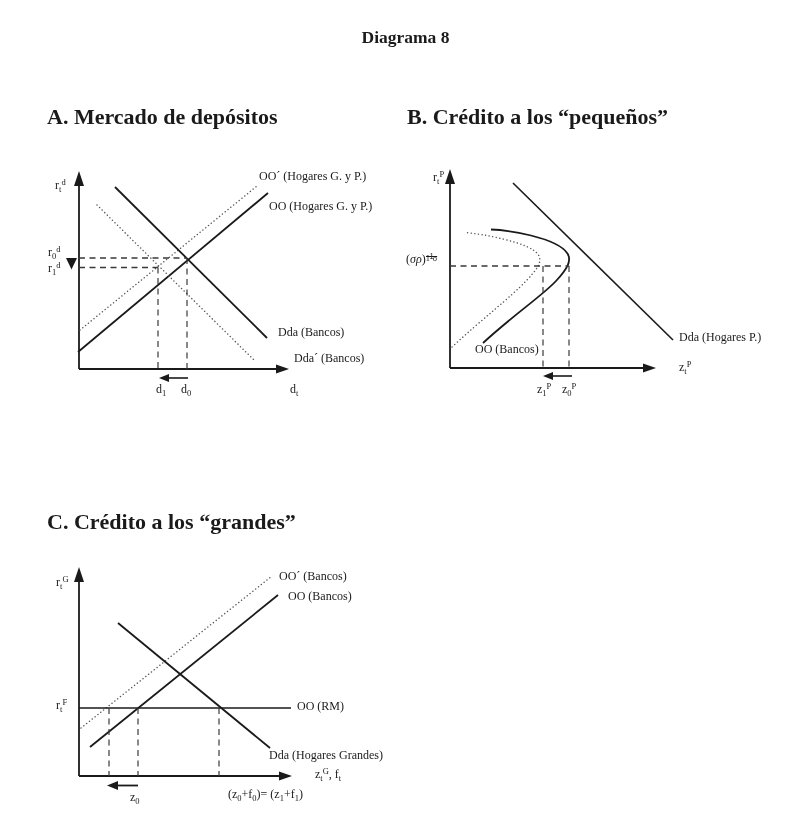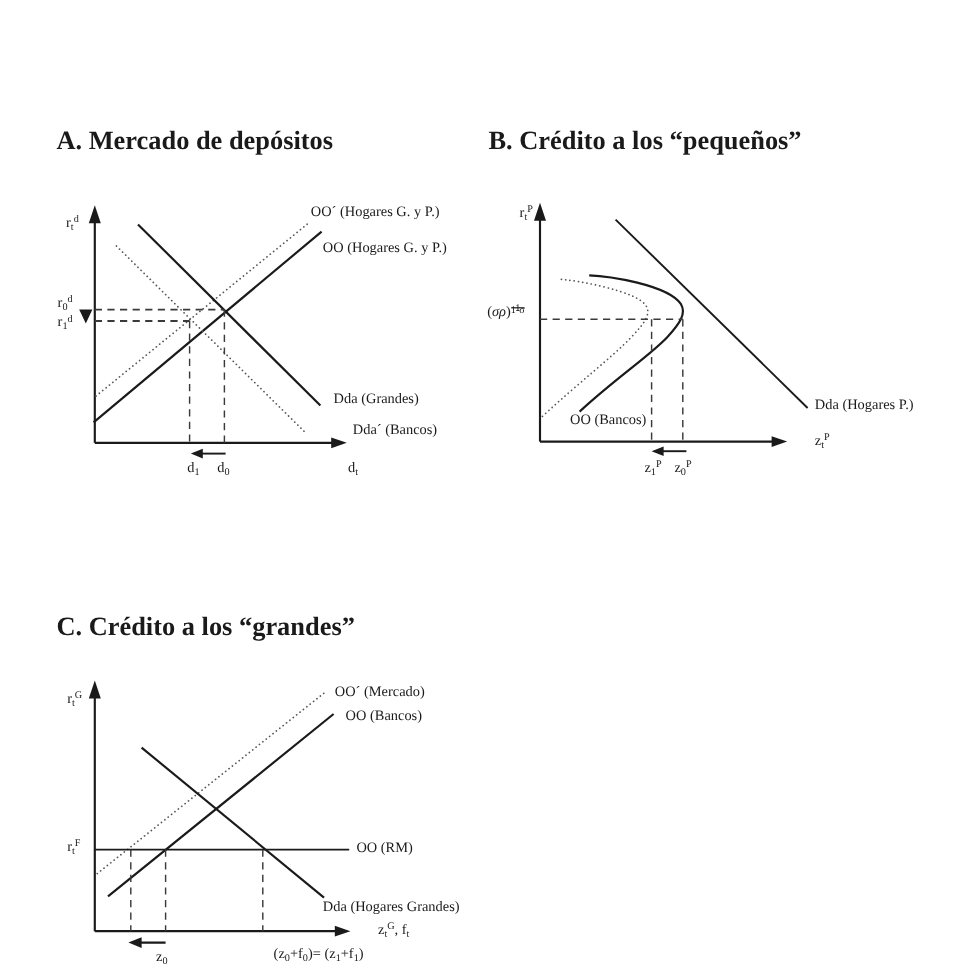--- a/index.html
+++ b/index.html
@@ -17,20 +17,21 @@
   .lbl sup{font-size:8.5px;vertical-align:4px;line-height:0;}
   .it{font-style:italic;}
   .frac{display:inline-flex;flex-direction:column;align-items:center;
     font-size:7px;line-height:1.05;vertical-align:5px;}
   .frac .den{border-top:1px solid #1a1a1a;padding-top:0.5px;}
 </style>
 </head>
 <body>
 
 <div class="title-block">
+  <div>Diagrama 8</div>
 </div>
 
 <div class="heading" style="left:47px;top:104px;">A. Mercado de depósitos</div>
 <div class="heading" style="left:407px;top:104px;">B. Crédito a los “pequeños”</div>
 <div class="heading" style="left:47px;top:509px;">C. Crédito a los “grandes”</div>
 
 <svg class="fig-svg" width="811" height="816" viewBox="0 0 811 816">
 
   <g stroke="#1a1a1a" fill="none">
     <line x1="79" y1="181" x2="79" y2="369" stroke-width="1.8"></line>
@@ -94,41 +95,41 @@
     <g>
       <line x1="115" y1="785.5" x2="138" y2="785.5" stroke-width="1.8"></line>
       <polygon points="107,785.5 118,781 118,790" fill="#1a1a1a" stroke="none"></polygon>
     </g>
   </g>
 </svg>
 
 <div class="lbl" style="left:55px;top:179px;"><span>r</span><sub>t</sub><sup>d</sup></div>
 <div class="lbl" style="left:259px;top:170px;">OO´ (Hogares G. y P.)</div>
 <div class="lbl" style="left:269px;top:200px;">OO (Hogares G. y P.)</div>
-<div class="lbl" style="left:278px;top:326px;">Dda (Grandes)</div>
+<div class="lbl" style="left:278px;top:326px;">Dda (Bancos)</div>
 <div class="lbl" style="left:258px;top:352px;margin-left:36px;">Dda´ (Bancos)</div>
 <div class="lbl" style="left:48px;top:246px;"><span>r</span><sub>0</sub><sup>d</sup></div>
 <div class="lbl" style="left:48px;top:262px;"><span>r</span><sub>1</sub><sup>d</sup></div>
 <div class="lbl" style="left:156px;top:383px;"><span>d</span><sub>1</sub></div>
 <div class="lbl" style="left:181px;top:383px;"><span>d</span><sub>0</sub></div>
 <div class="lbl" style="left:290px;top:383px;"><span>d</span><sub>t</sub></div>
 
 <div class="lbl" style="left:433px;top:171px;"><span>r</span><sub>t</sub><sup>P</sup></div>
 <div class="lbl" style="left:406px;top:253px;"><span>(</span><span class="it">σρ</span><span>)</span><sup class="frac">
       <span>1</span>
       <span class="den">1-σ</span>
     </sup></div>
 <div class="lbl" style="left:475px;top:343px;">OO (Bancos)</div>
 <div class="lbl" style="left:679px;top:331px;">Dda (Hogares P.)</div>
 <div class="lbl" style="left:537px;top:383px;"><span>z</span><sub>1</sub><sup>P</sup></div>
 <div class="lbl" style="left:562px;top:383px;"><span>z</span><sub>0</sub><sup>P</sup></div>
 <div class="lbl" style="left:679px;top:361px;"><span>z</span><sub>t</sub><sup>P</sup></div>
 
 <div class="lbl" style="left:56px;top:576px;"><span>r</span><sub>t</sub><sup>G</sup></div>
-<div class="lbl" style="left:279px;top:570px;">OO´ (Mercado)</div>
+<div class="lbl" style="left:279px;top:570px;">OO´ (Bancos)</div>
 <div class="lbl" style="left:288px;top:590px;">OO (Bancos)</div>
 <div class="lbl" style="left:297px;top:700px;">OO (RM)</div>
 <div class="lbl" style="left:56px;top:699px;"><span>r</span><sub>t</sub><sup>F</sup></div>
 <div class="lbl" style="left:269px;top:749px;">Dda (Hogares Grandes)</div>
 <div class="lbl" style="left:315px;top:768px;"><span>z</span><sub>t</sub><sup>G</sup><span>, f</span><sub>t</sub></div>
 <div class="lbl" style="left:110px;top:791px;margin-top:23px;"><span>z</span><sub>1</sub></div>
 <div class="lbl" style="left:130px;top:791px;"><span>z</span><sub>0</sub></div>
 <div class="lbl" style="left:196px;top:788px;margin-left:32px;"><span>(z</span><sub>0</sub><span>+f</span><sub>0</sub><span>)= (z</span><sub>1</sub><span>+f</span><sub>1</sub><span>)</span></div>
 
 </body></html>

